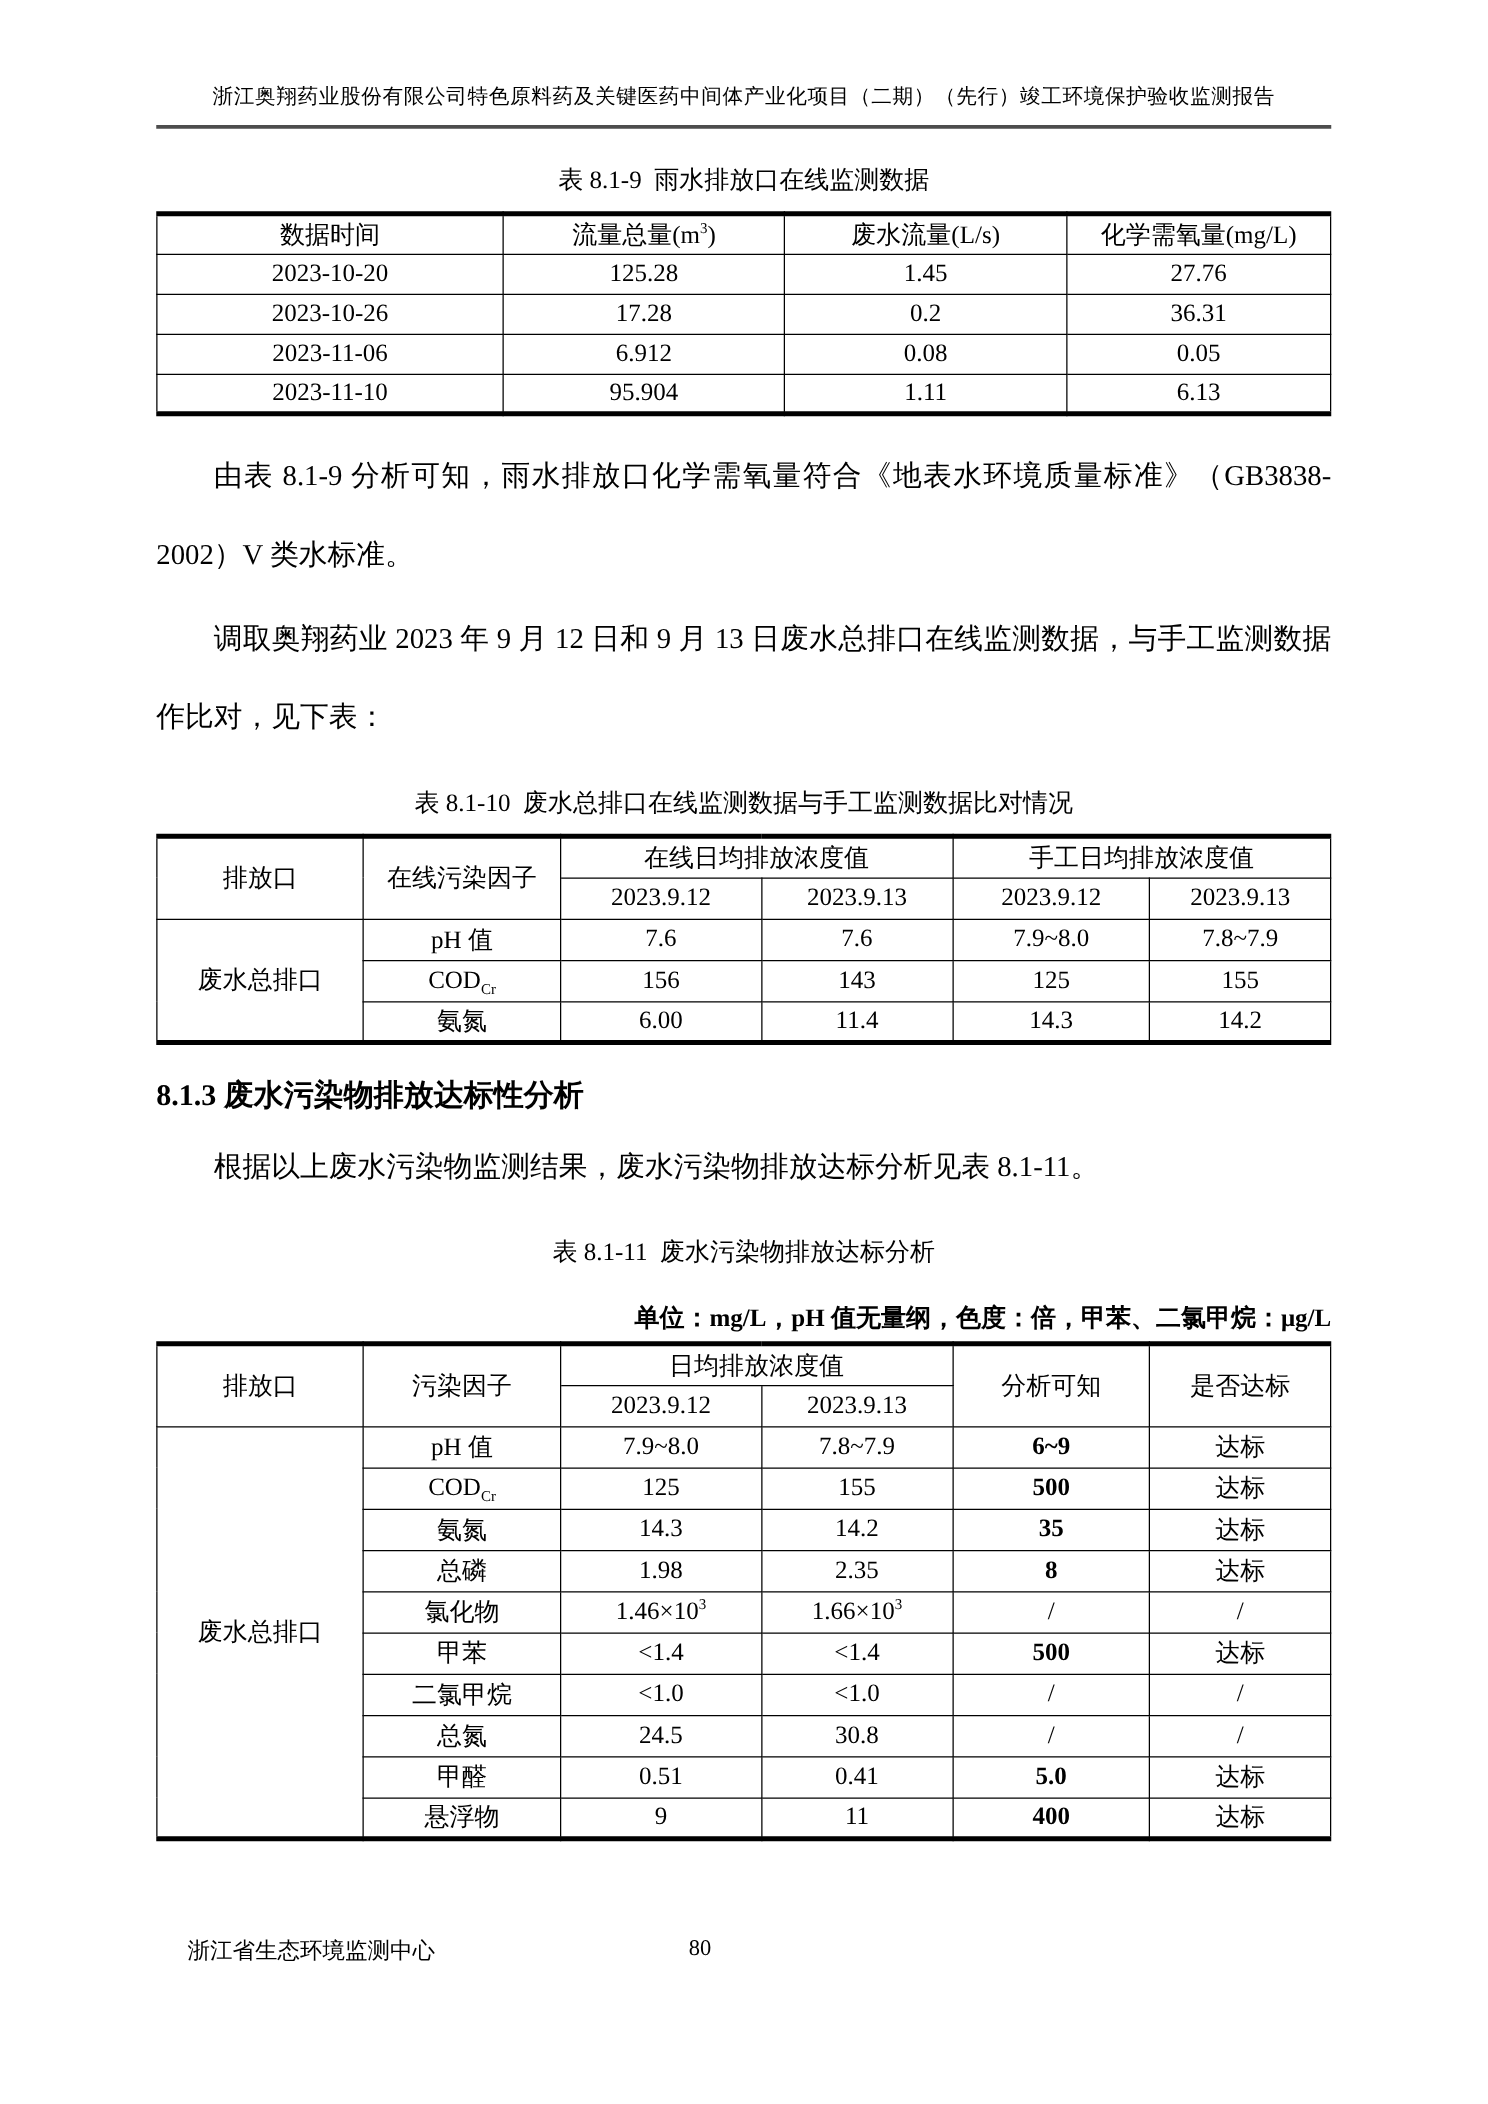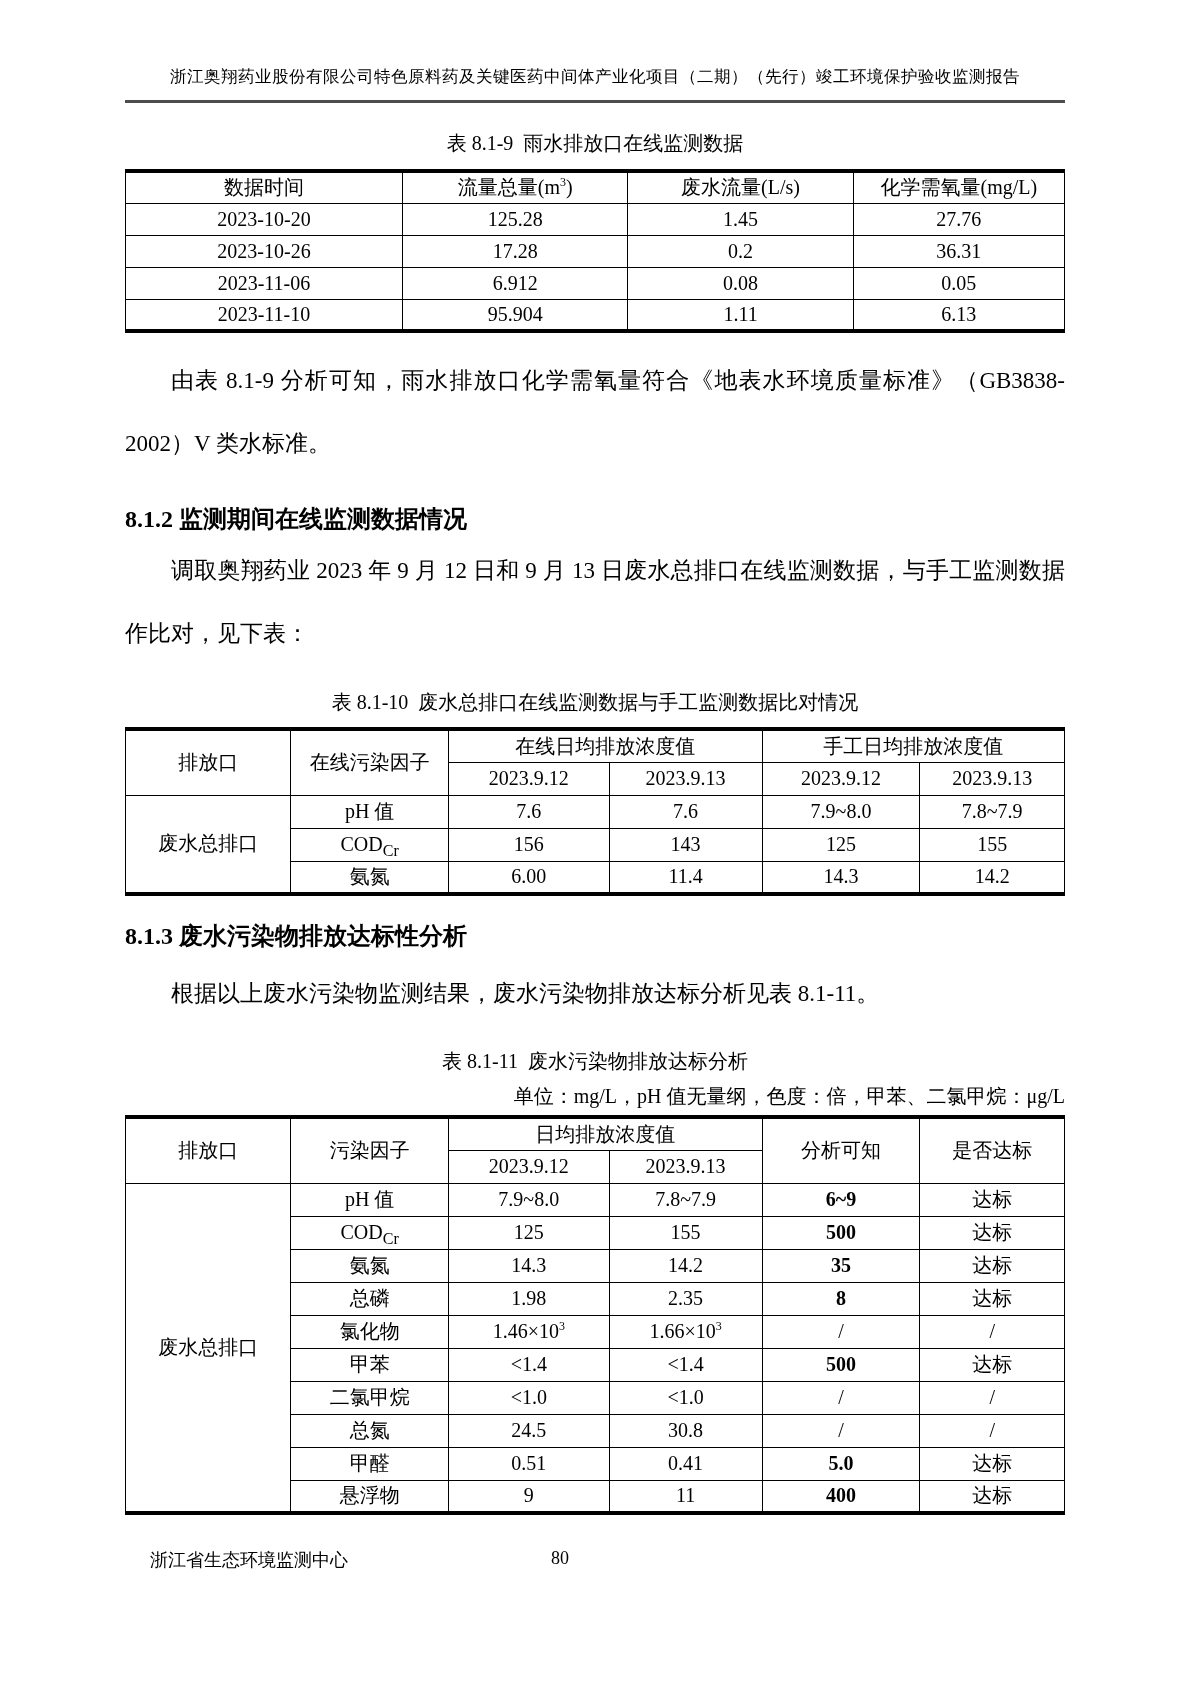--- a/index.html
+++ b/index.html
@@ -51,21 +51,21 @@
     font-weight: normal;
     padding: 1px 2px;
     overflow: hidden;
   }
   .tbl-1 th { font-weight: normal; }
   .tbl-1 tr { height: 32px; }
   .tbl-2 tr { height: 33px; }
   .tbl-3 tr { height: 33px; }
   td.b, .bold { font-weight: bold; }
   sup { font-size: 12px; line-height: 0; }
-  sub { font-size: 16px; line-height: 0; }
+  sub { font-size: 12px; line-height: 0; }
 
   .para {
     font-size: 23px;
     line-height: 63px;
     text-align: justify;
     text-indent: 2em;
   }
   .para-1 { margin-top: 16px; }
   .para-2 { margin-top: 4px; }
   .para-3 { margin-top: 10px; }
@@ -73,21 +73,22 @@
   .section-heading {
     font-size: 24px;
     font-weight: bold;
     margin-top: 28px;
   }
   .section-heading-3 { margin-top: 24px; }
 
   .unit-note {
     font-size: 20px;
     text-align: right;
-    margin-top: 8px;
+    margin-top: 26px;
+    font-weight: bold;
   }
 
   .footer {
     position: absolute;
     left: 0; top: 1548px;
     width: 1190px;
     font-size: 18px;
   }
   .footer-org { position: absolute; left: 150px; top: 0; }
   .footer-page { position: absolute; left: 0; width: 1090px; text-align: center; top: 0; padding-left: 30px; }
@@ -139,21 +140,20 @@
             <td>2023-11-10</td>
             <td>95.904</td>
             <td>1.11</td>
             <td>6.13</td>
           </tr>
         </tbody>
     </table>
 
     <div class="para para-1">由表 8.1-9 分析可知，雨水排放口化学需氧量符合《地表水环境质量标准》（GB3838-2002）V 类水标准。</div>
 
-    <div class="section-heading">8.1.2 监测期间在线监测数据情况</div>
     <div class="para para-2">调取奥翔药业 2023 年 9 月 12 日和 9 月 13 日废水总排口在线监测数据，与手工监测数据作比对，见下表：</div>
 
     <div class="tbl-title tbl-title-2">表 8.1-10  废水总排口在线监测数据与手工监测数据比对情况</div>
     <table class="tbl-2">
       <colgroup>
         <col style="width:17.6%">
           <col style="width:16.8%">
           <col style="width:17.1%">
         <col style="width:16.3%">
           <col style="width:16.8%">

